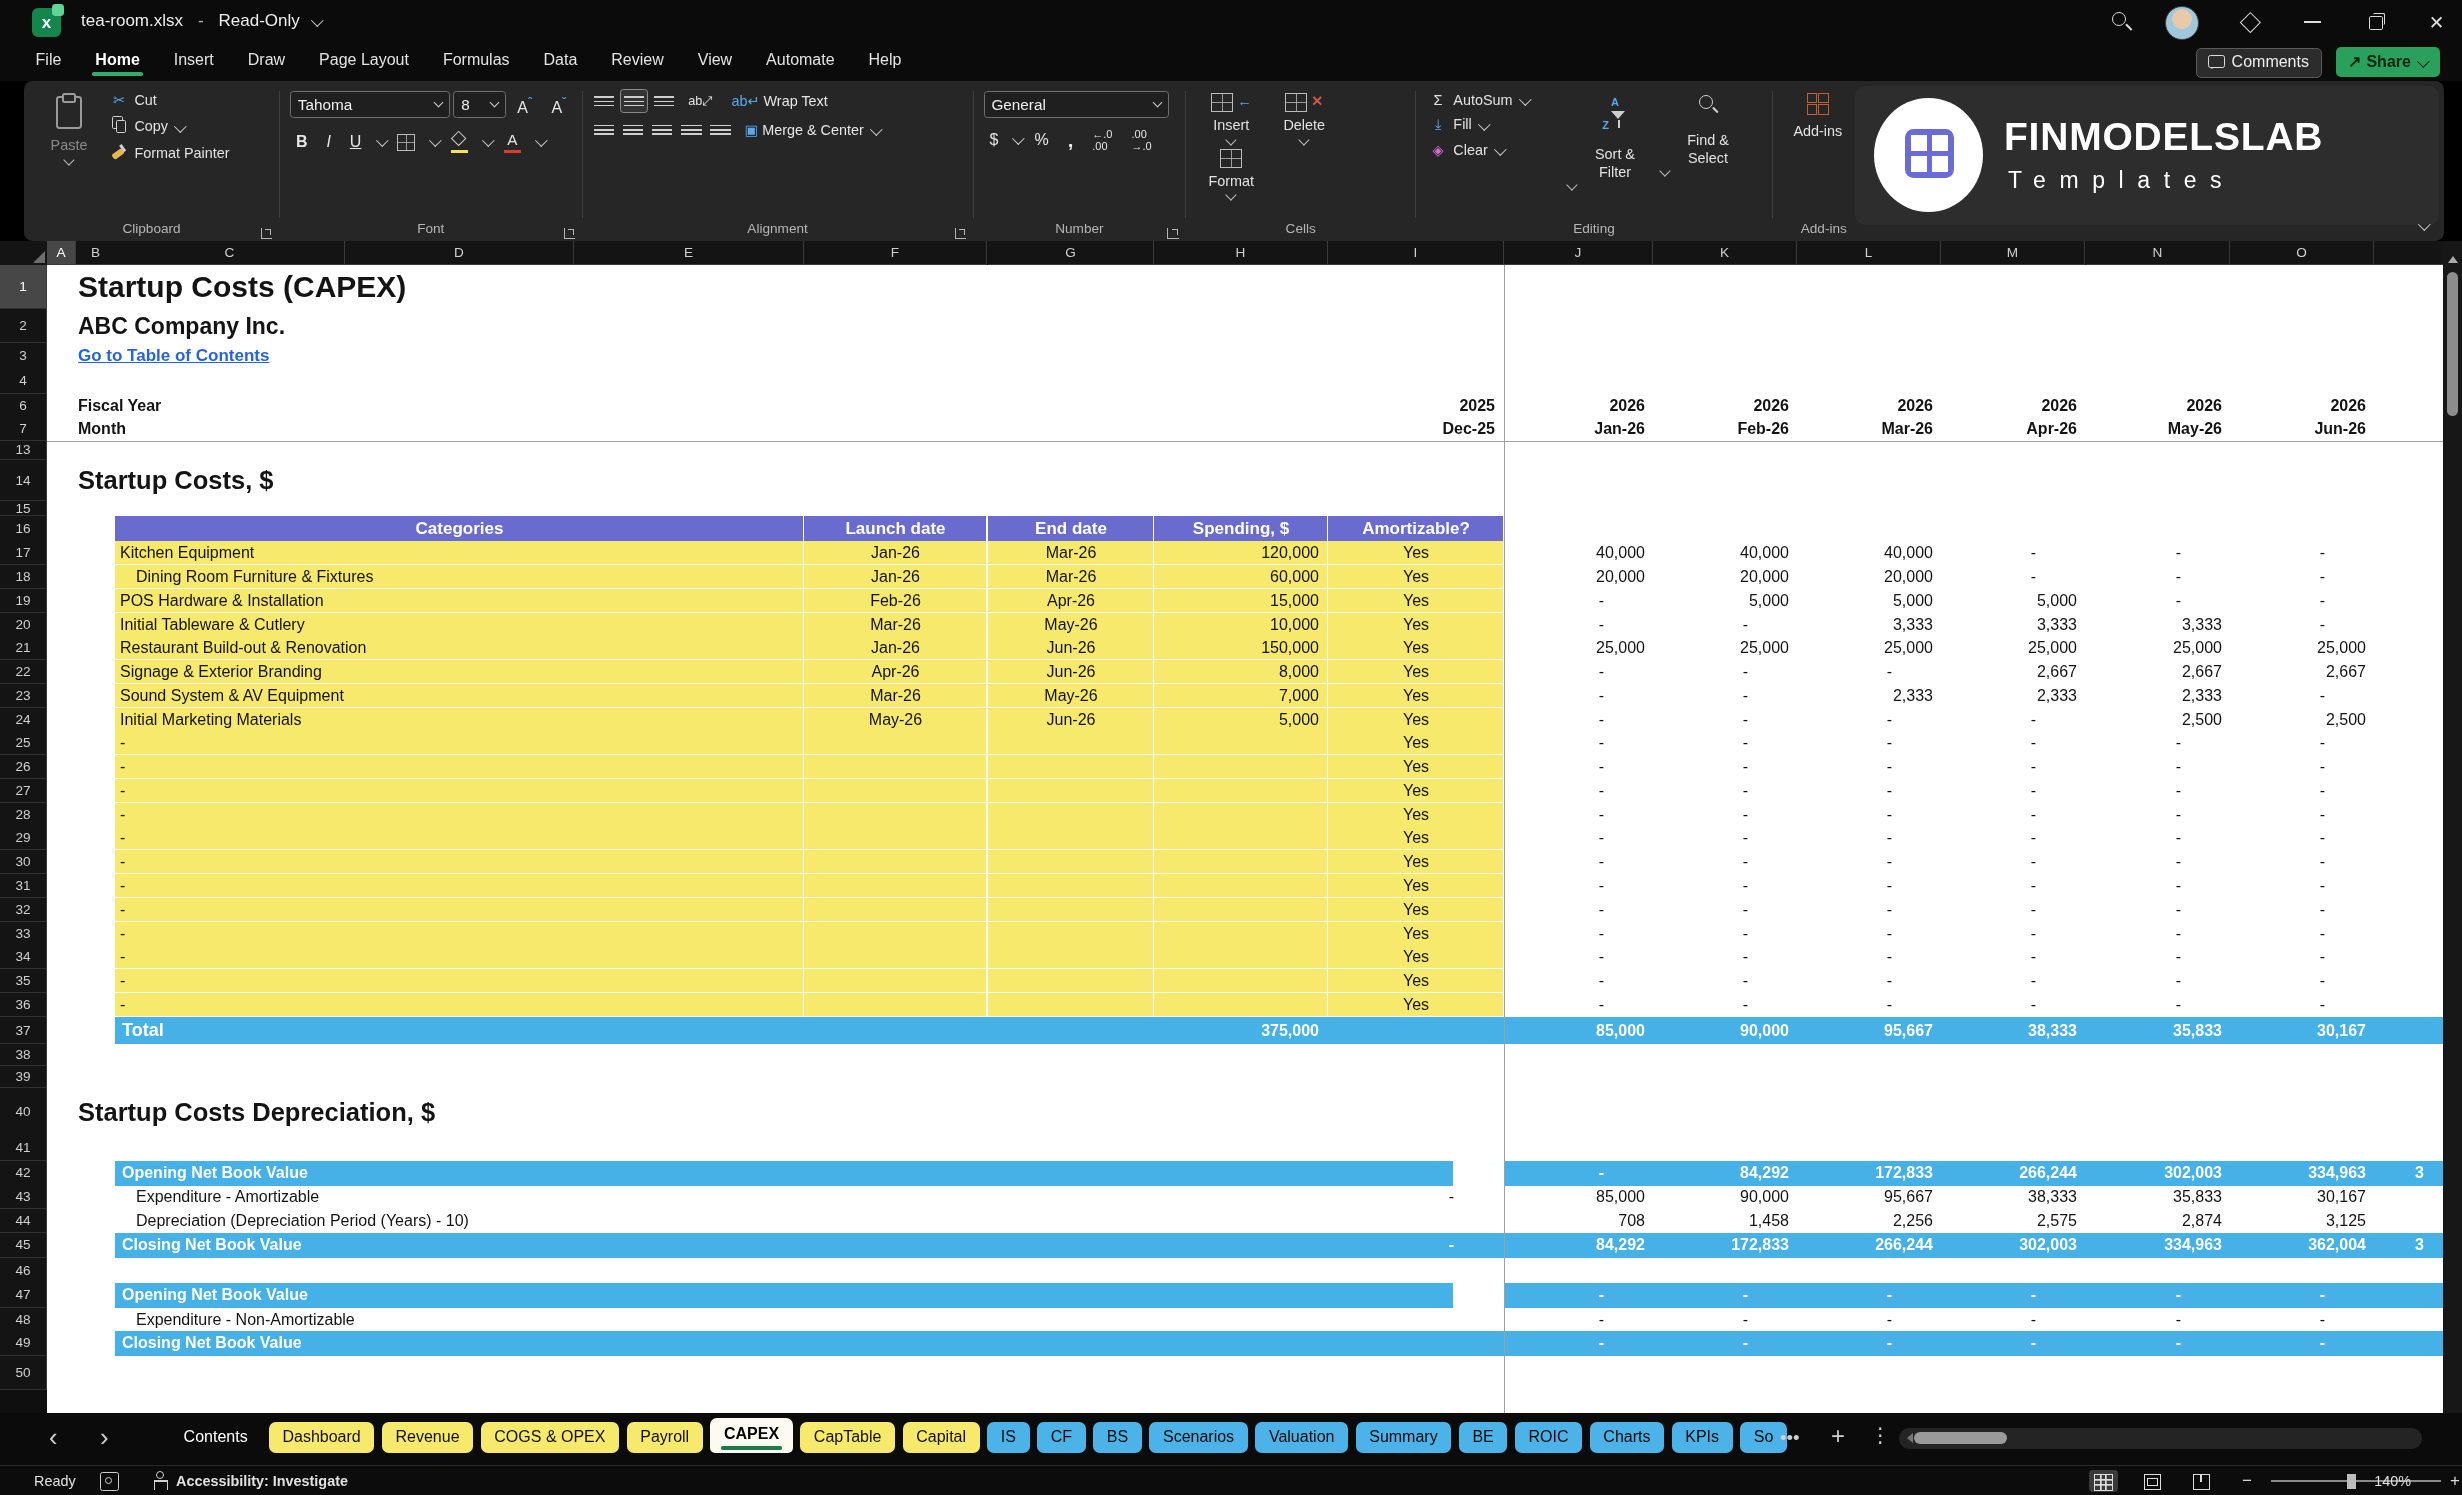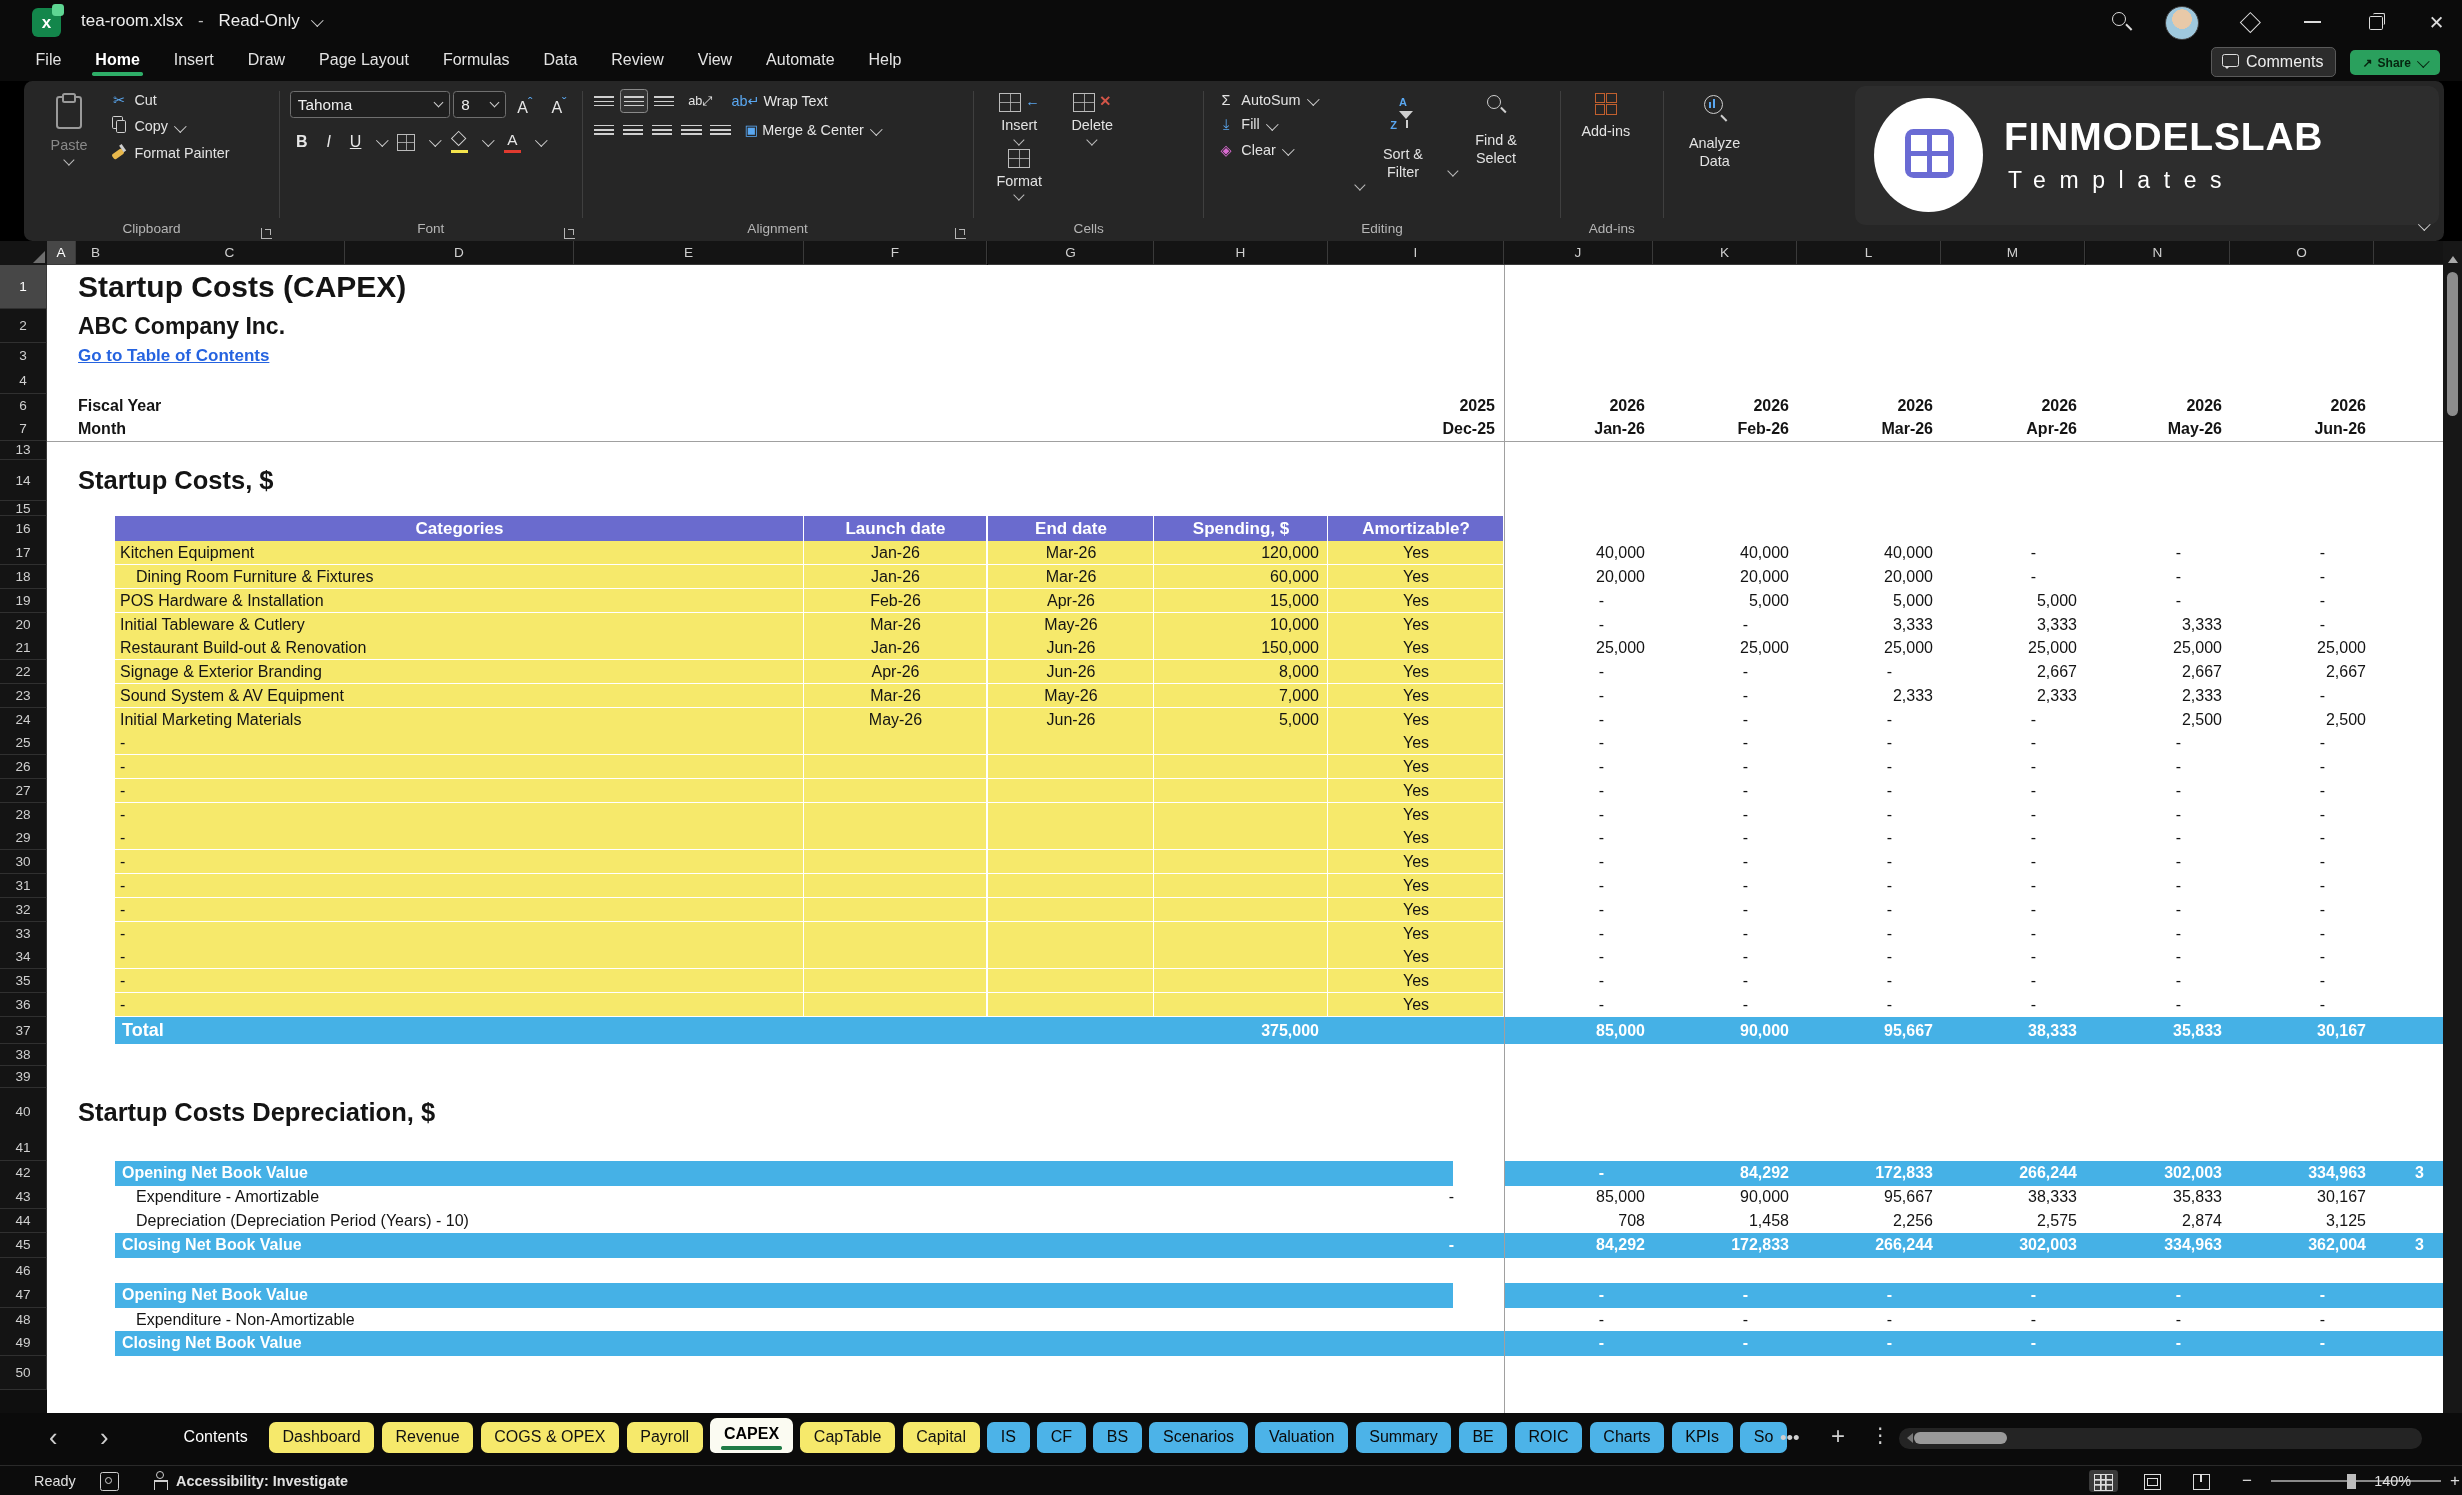--- a/index.html
+++ b/index.html
@@ -26,21 +26,21 @@
   
   #rtabs{position:absolute;left:0;top:44px;width:2462px;height:37px;background:#0b0b0b;}
   .rtab{position:relative;float:left;margin:0 3.4px;padding:6.8px 13.6px;font-size:16px;color:#e3e3e3;cursor:default;}
   .rtab:first-child{margin-left:22px;}
   .rtab.on{font-weight:bold;color:#fff;}
   .rtab.on::after{content:"";position:absolute;left:10.2px;right:10.2px;bottom:0;height:3.4px;border-radius:1.7px;background:#2eae68;}
   #rt-right{position:absolute;right:22px;top:3.4px;height:31px;}
   #comments-btn{display:inline-block;border:0.8px solid #5a5a5a;background:#2c2c2c;color:#eee;border-radius:5.1px;padding:4.2px 12px 5.1px 10.2px;font-size:16px;margin-right:10.2px;}
   .ic-bubble{display:inline-block;width:15.3px;height:11px;border:1.7px solid #ddd;border-radius:2.5px;margin-right:6.8px;position:relative;top:0.8px;}
   .ic-bubble::after{content:"";position:absolute;left:1.7px;bottom:-4.2px;border:2.5px solid transparent;border-top-color:#ddd;}
-  #share-btn{display:inline-block;background:#2aa05d;color:#06240f;border-radius:5.1px;padding:5.1px 12px;font-size:12px;font-weight:bold;text-align:center;}
+  #share-btn{display:inline-block;background:#2aa05d;color:#06240f;border-radius:5.1px;padding:5.1px 12px;font-size:16px;font-weight:bold;text-align:center;}
   #share-btn .shr{font-weight:bold;margin-right:5.1px;}
   #share-btn .chev{border-color:#06240f;}
   
   #ribbon{position:absolute;left:24px;top:81px;width:2420px;height:160px;background:#262626;border-radius:8.5px;color:#d8d8d8;}
   .rg{float:left;height:160px;position:relative;padding:6.8px 8.5px 0 8.5px;box-sizing:border-box;}
   .vdiv{float:left;width:0.8px;height:127px;margin-top:10.2px;background:#3f3f3f;}
   .rg-label{position:absolute;bottom:5.1px;left:0;right:0;text-align:center;font-size:13.6px;color:#b5b5b5;}
   .dlg{position:absolute;right:6.8px;bottom:1.7px;width:10.2px;height:10.2px;border-left:1.7px solid #b5b5b5;border-bottom:1.7px solid #b5b5b5;}
   .dlg::after{content:"";position:absolute;right:0.8px;top:0.8px;width:5.1px;height:5.1px;border-top:1.7px solid #b5b5b5;border-right:1.7px solid #b5b5b5;}
   .bigbtn{float:left;width:73px;text-align:center;font-size:14.4px;padding-top:5.1px;color:#e2e2e2;}
@@ -239,20 +239,34 @@
         <span class="bars"><i></i><i></i><i></i></span>
         <span class="bars"><i></i><i></i><i></i></span>
         <span class="bars"><i></i><i></i><i></i></span>
         <span class="fbtn" style="font-size:14.4px"><span style="color:#5aa7f0">▣ </span><span>Merge &amp; Center</span><span class="chev"></span></span>
       </div>
       <div class="rg-label"><span>Alignment</span></div>
       <span class="dlg"></span>
     </div>
     <div class="vdiv"></div>
 
+    <div class="rg" style="width:212px">
+      <div style="padding:3.4px 0 6.8px 1.7px">
+        <span class="combo" style="width:170px"><span>General</span><span class="chev"></span></span>
+      </div>
+      <div style="white-space:nowrap">
+        <span class="fbtn">$</span><span class="chev"></span>
+        <span class="fbtn">%</span>
+        <span class="fbtn b" style="font-size:20.4px">,</span>
+        <span class="fbtn" style="font-size:11px;line-height:12px">←.0<br>.00</span>
+        <span class="fbtn" style="font-size:11px;line-height:12px">.00<br>→.0</span>
+      </div>
+      <div class="rg-label"><span>Number</span></div>
+      <span class="dlg"></span>
+    </div>
     <div class="vdiv"></div>
 
     <div class="rg" style="width:229px">
       <div class="bigbtn">
         <span class="ic-grid" style="width:20.4px;height:17px"></span><span style="color:#5aa7f0;font-weight:bold"> ←</span>
         <span class="blab">Insert</span><span class="chev"></span>
       </div>
       <div class="bigbtn">
         <span class="ic-grid" style="width:20.4px;height:17px"></span><span style="color:#d35548;font-weight:bold"> ✕</span>
         <span class="blab">Delete</span><span class="chev"></span>

